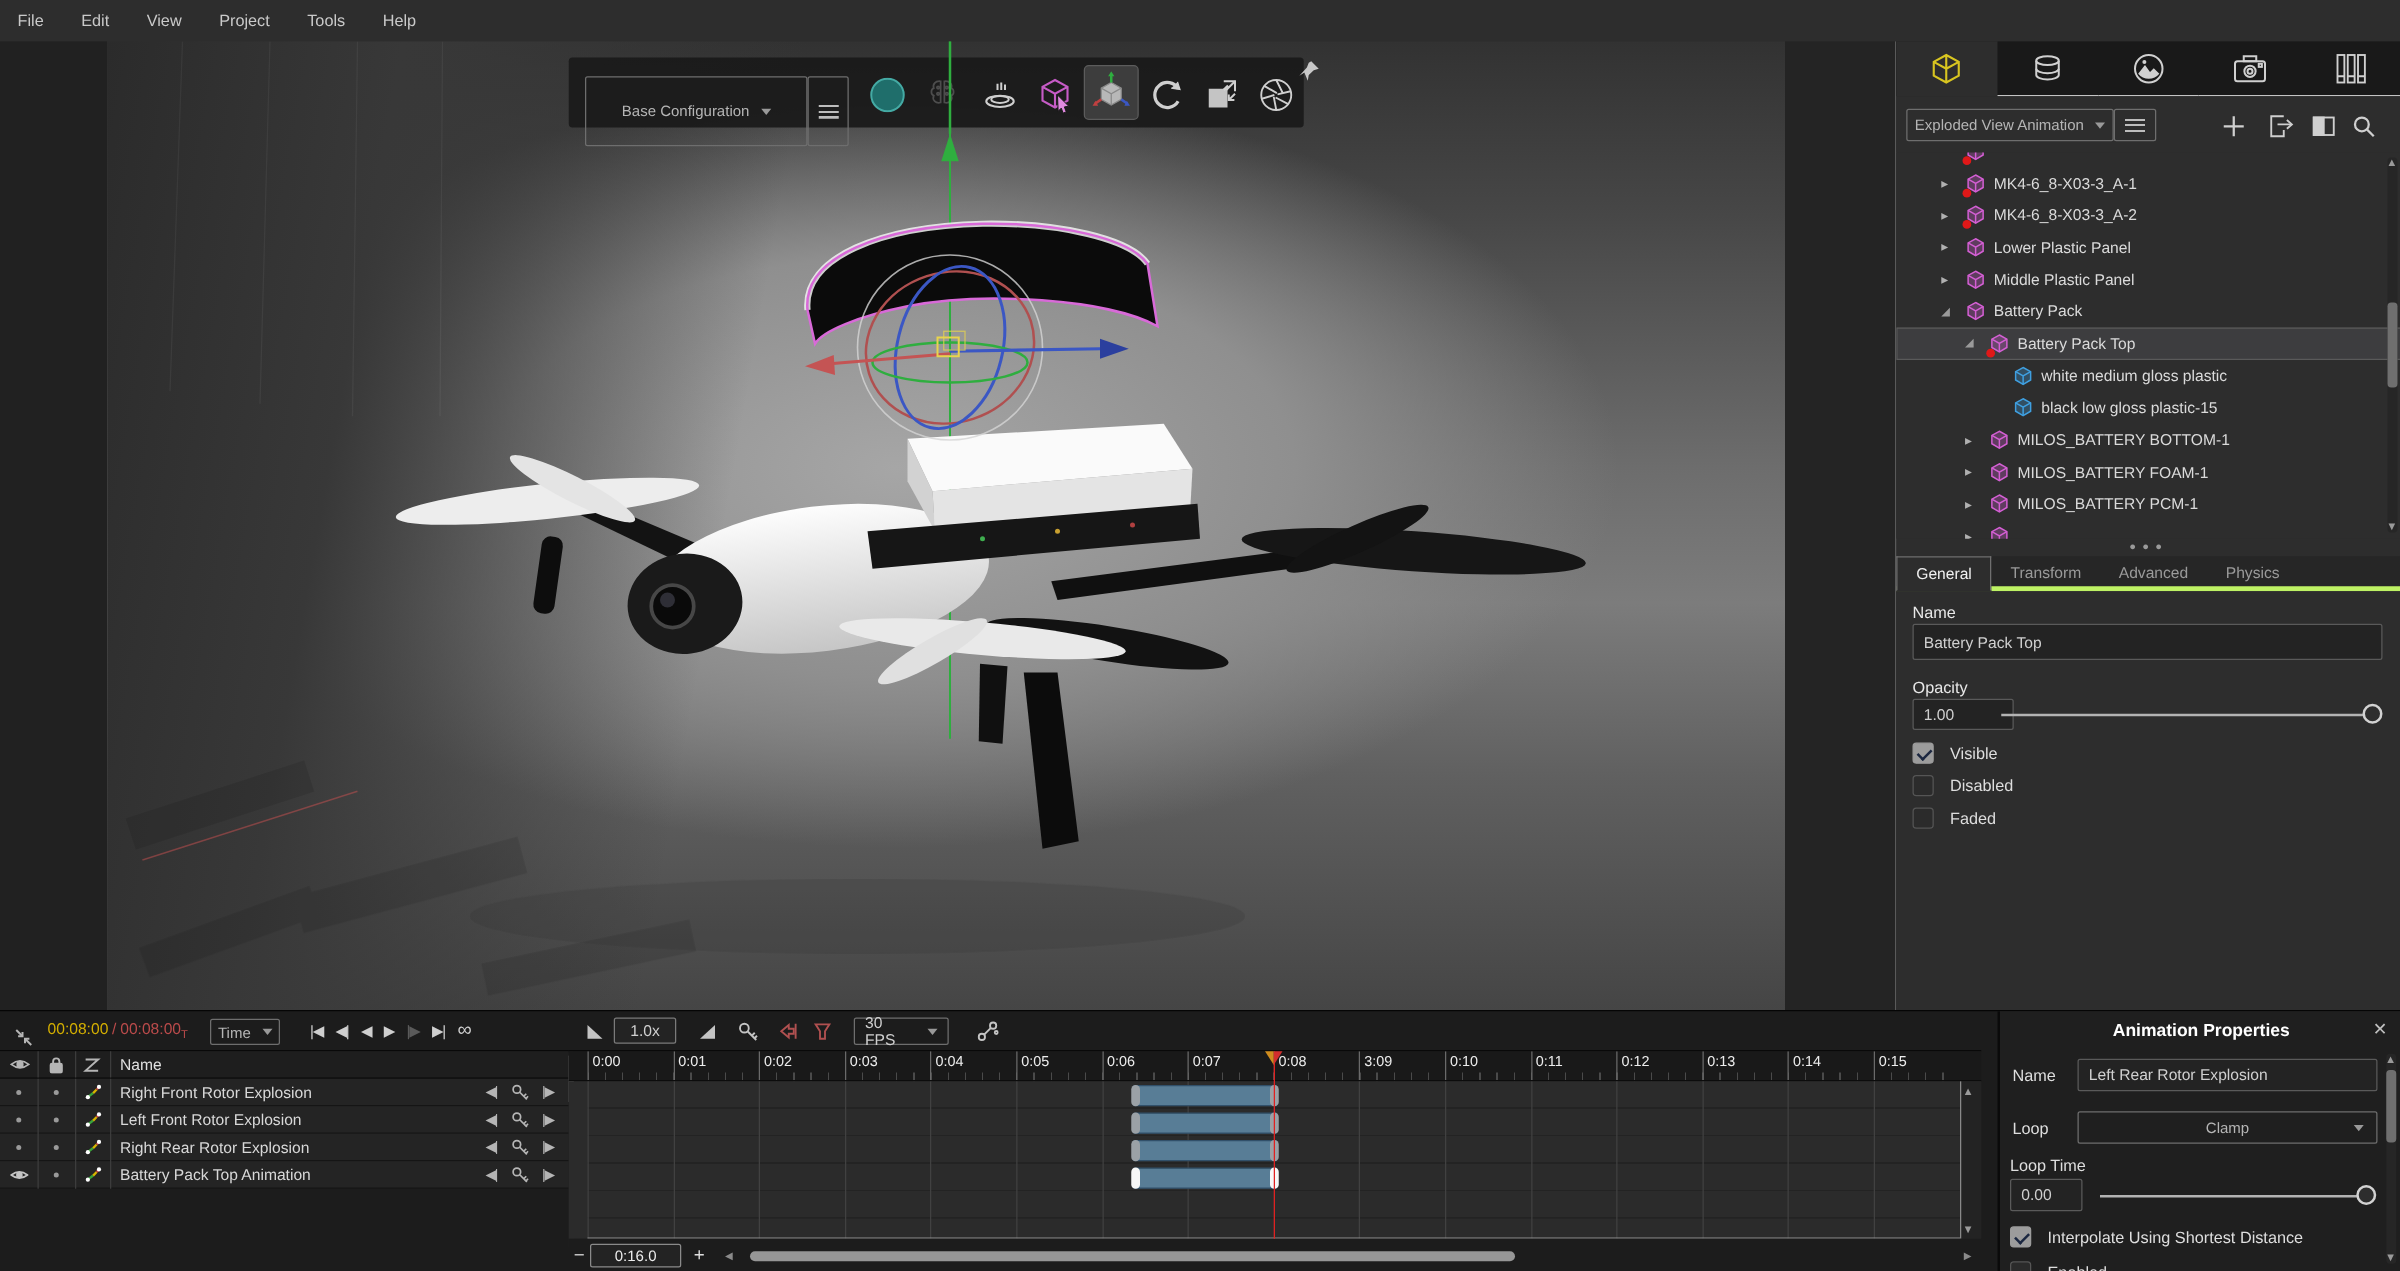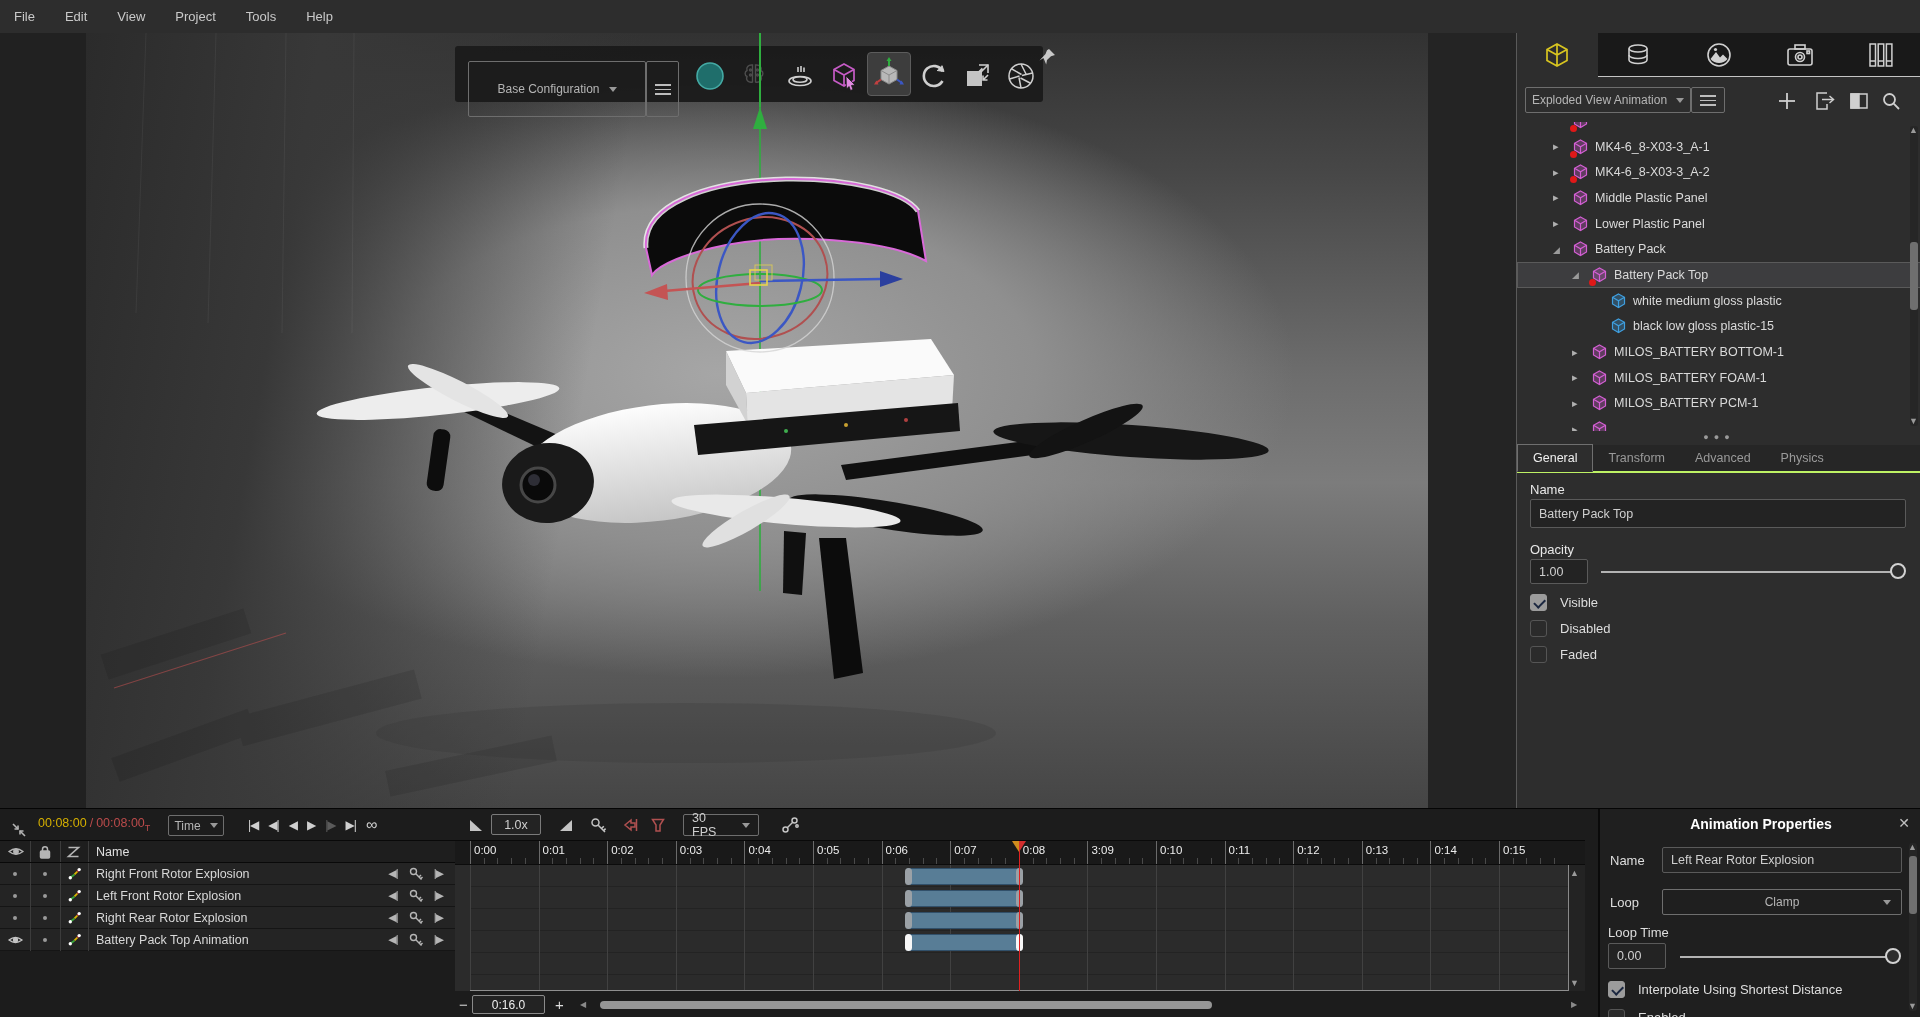--- a/index.html
+++ b/index.html
@@ -63,21 +63,21 @@
 .tw-icon.v-cube-magenta{color:#d45fd4}.tw-icon.v-cube-blue{color:#3f9fe0}
 .red-dot{display:none;position:absolute;left:-3px;bottom:-3px;width:7px;height:7px;border-radius:50%;background:#e01818}
 .tw-icon.has-dot .red-dot{display:block}
 .tw-label{white-space:nowrap}
 .sb-v{position:absolute;background:#262626;border-radius:3px}
 .sb-thumb{position:absolute;background:#6f6f6f;border-radius:3px}
 .sb-arrow{position:absolute;color:#9a9a9a;font-size:9px;line-height:9px;cursor:pointer}
 .rp-handle{position:absolute;left:0;top:398px;width:404px;height:14px;text-align:center;color:#9a9a9a;font-size:9px;letter-spacing:5px;line-height:12px;cursor:row-resize}
 
 
-.rp-ptabs{position:absolute;left:0;top:412px;width:404px;height:28px;display:flex;align-items:flex-end;border-bottom:2px solid #bef264;background:#262626;font-size:12.5px}
+.rp-ptabs{position:absolute;left:0;top:412px;width:404px;height:28px;display:flex;align-items:flex-start;border-bottom:4px solid #bef264;background:#262626;font-size:12.5px}
 .ptab{padding:6px 15px;color:#9a9a9a;cursor:pointer}
 .ptab.active{background:#2d2d2d;border:1px solid #6f6f6f;border-bottom:1px solid #2d2d2d;margin-bottom:-1px;color:#f0f0f0}
 .rp-body{position:absolute;left:0;top:440px;width:404px;height:335px;background:#2d2d2d}
 .flabel{position:absolute;font-size:13px;color:#e8e8e8}
 .tbox{position:absolute;background:#232323;border:1px solid #5a5a5a;border-radius:2px;color:#cfcfcf;display:flex;align-items:center;padding:0 8px;font-size:12.5px}
 .slider{position:absolute;height:2px;background:#b3b3b3}
 .slider .knob{position:absolute;right:-8px;top:-8px;width:16px;height:16px;border:2px solid #d2d2d2;border-radius:50%;background:#2d2d2d;cursor:pointer}
 .cbrow{position:absolute;display:flex;align-items:center;gap:13px;cursor:pointer}
 .cb{width:17px;height:17px;border-radius:3px;background:#2b2b2b;border:1px solid #555;position:relative;flex:0 0 17px}
 .cb.on{background:#9c9c9c;border-color:#9c9c9c}
@@ -439,33 +439,33 @@
 
         <div class="tree-row v-0">
           <span class="tw-arrow v-collapsed"></span>
           <span class="tw-icon v-cube-magenta">
             <svg class="ic" width="15" height="16" viewBox="0 0 15 16">
               <path d="M7.5 1 L13.5 4.3 V11 L7.5 14.6 L1.5 11 V4.3 Z" fill="currentColor" fill-opacity="0.3" stroke="currentColor" stroke-width="1.2"></path>
               <path d="M1.5 4.3 L7.5 7.8 L13.5 4.3 M7.5 7.8 V14.6" fill="none" stroke="currentColor" stroke-width="1.2"></path>
             </svg>
 
           </span>
-          <span class="tw-label">Middle Plastic Panel</span>
+          <span class="tw-label">Lower Plastic Panel</span>
         </div>
 
         <div class="tree-row v-0">
           <span class="tw-arrow v-collapsed"></span>
           <span class="tw-icon v-cube-magenta">
             <svg class="ic" width="15" height="16" viewBox="0 0 15 16">
               <path d="M7.5 1 L13.5 4.3 V11 L7.5 14.6 L1.5 11 V4.3 Z" fill="currentColor" fill-opacity="0.3" stroke="currentColor" stroke-width="1.2"></path>
               <path d="M1.5 4.3 L7.5 7.8 L13.5 4.3 M7.5 7.8 V14.6" fill="none" stroke="currentColor" stroke-width="1.2"></path>
             </svg>
 
           </span>
-          <span class="tw-label">Lower Plastic Panel</span>
+          <span class="tw-label">Middle Plastic Panel</span>
         </div>
 
         <div class="tree-row v-0">
           <span class="tw-arrow v-expanded"></span>
           <span class="tw-icon v-cube-magenta">
             <svg class="ic" width="15" height="16" viewBox="0 0 15 16">
               <path d="M7.5 1 L13.5 4.3 V11 L7.5 14.6 L1.5 11 V4.3 Z" fill="currentColor" fill-opacity="0.3" stroke="currentColor" stroke-width="1.2"></path>
               <path d="M1.5 4.3 L7.5 7.8 L13.5 4.3 M7.5 7.8 V14.6" fill="none" stroke="currentColor" stroke-width="1.2"></path>
             </svg>
 
@@ -570,21 +570,21 @@
         <div class="ptab">Transform</div>
         <div class="ptab">Advanced</div>
         <div class="ptab">Physics</div>
       </div>
     <div class="rp-body">
       <span class="flabel" style="left:13px;top:9px">Name</span>
       <div class="tbox" style="left:13px;top:26px;width:376px;height:29px">
         <span>Battery Pack Top</span>
       </div>
       <span class="flabel" style="left:13px;top:69px">Opacity</span>
-      <div class="tbox" style="left:13px;top:86px;width:58px;height:25px">
+      <div class="tbox" style="left:13px;top:86px;width:81px;height:25px">
         <span>1.00</span>
       </div>
       <div class="slider" style="left:84px;top:98px;width:297px">
           <span class="knob"></span>
         </div>
       <div>
 
           <div class="cbrow" style="left: 13px; top: 121px;">
             <span class="cb on"></span>
             <span class="cbl">Visible</span>

